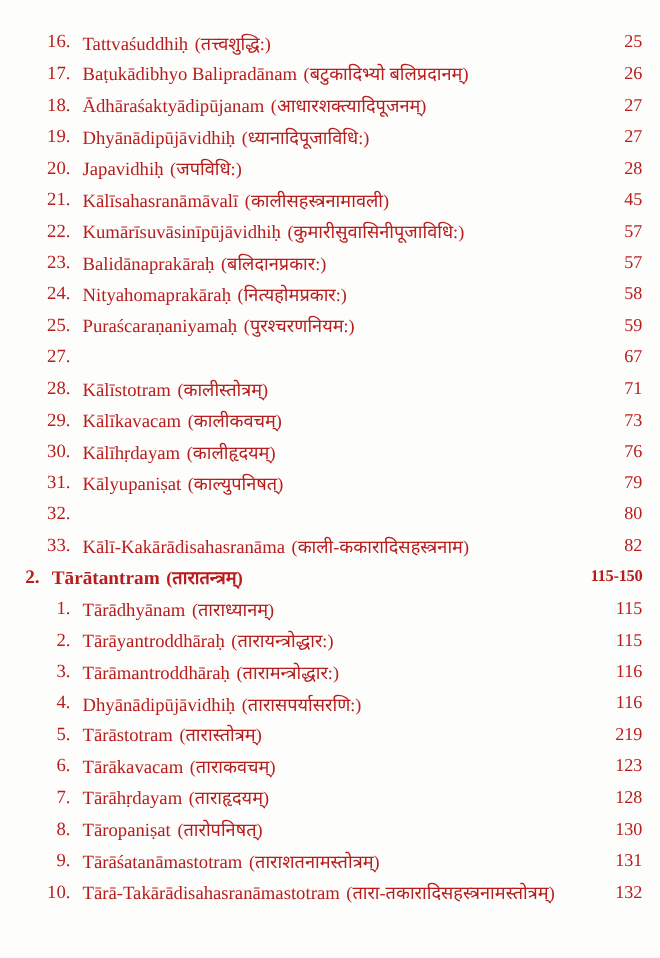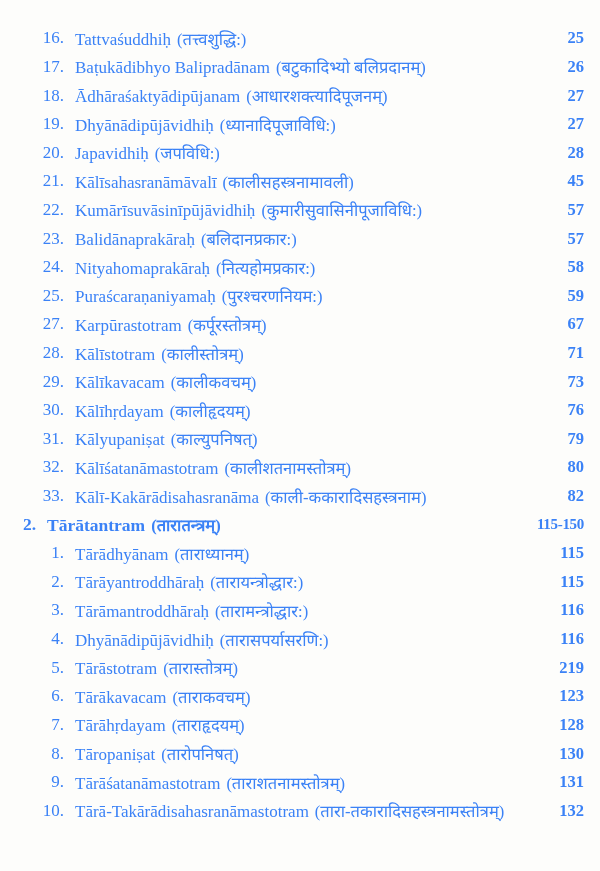--- a/index.html
+++ b/index.html
@@ -9,21 +9,21 @@
   }
   #book-page {
     position: relative;
     width: 600px;
     height: 871px;
     margin: 0 auto;
     background: #fdfdfb;
     box-sizing: border-box;
     padding: 24px 16px 0 0;
     font-family: "Liberation Serif", "DejaVu Serif", serif;
-    color: #3b82f6;
+    color: #b91c1c;
     overflow: hidden;
   }
   .row {
     display: flex;
     align-items: center;
     height: 28.62px;
     font-size: 17px;
     white-space: nowrap;
   }
   .num {
@@ -37,21 +37,20 @@
   }
   .deva {
     margin-left: 6px;
     font-size: 16.5px;
   }
   .page {
     flex: none;
     margin-left: auto;
     text-align: center;
     font-size: 16.5px;
-    font-weight: bold;
   }
   .row.section {
     font-weight: bold;
     font-size: 17.5px;
   }
   .row.section .num {
     width: 36px;
   }
   .row.section .page {
     font-size: 15px;
@@ -119,21 +118,20 @@
 
   <div class="row item">
     <span class="num">25.</span>
     <span class="title"><span class="roman">Puraścaraṇaniyamaḥ</span><span class="deva">(पुरश्चरणनियम:)</span></span>
     <span class="page">59</span>
   </div>
 
 
   <div class="row item">
     <span class="num">27.</span>
-    <span class="title"><span class="roman">Karpūrastotram</span><span class="deva">(कर्पूरस्तोत्रम्)</span></span>
     <span class="page">67</span>
   </div>
 
   <div class="row item">
     <span class="num">28.</span>
     <span class="title"><span class="roman">Kālīstotram</span><span class="deva">(कालीस्तोत्रम्)</span></span>
     <span class="page">71</span>
   </div>
 
   <div class="row item">
@@ -149,21 +147,20 @@
   </div>
 
   <div class="row item">
     <span class="num">31.</span>
     <span class="title"><span class="roman">Kālyupaniṣat</span><span class="deva">(काल्युपनिषत्)</span></span>
     <span class="page">79</span>
   </div>
 
   <div class="row item">
     <span class="num">32.</span>
-    <span class="title"><span class="roman">Kālīśatanāmastotram</span><span class="deva">(कालीशतनामस्तोत्रम्)</span></span>
     <span class="page">80</span>
   </div>
 
   <div class="row item">
     <span class="num">33.</span>
     <span class="title"><span class="roman">Kālī-Kakārādisahasranāma</span><span class="deva">(काली-ककारादिसहस्त्रनाम)</span></span>
     <span class="page">82</span>
   </div>
 
   <div class="row section">

